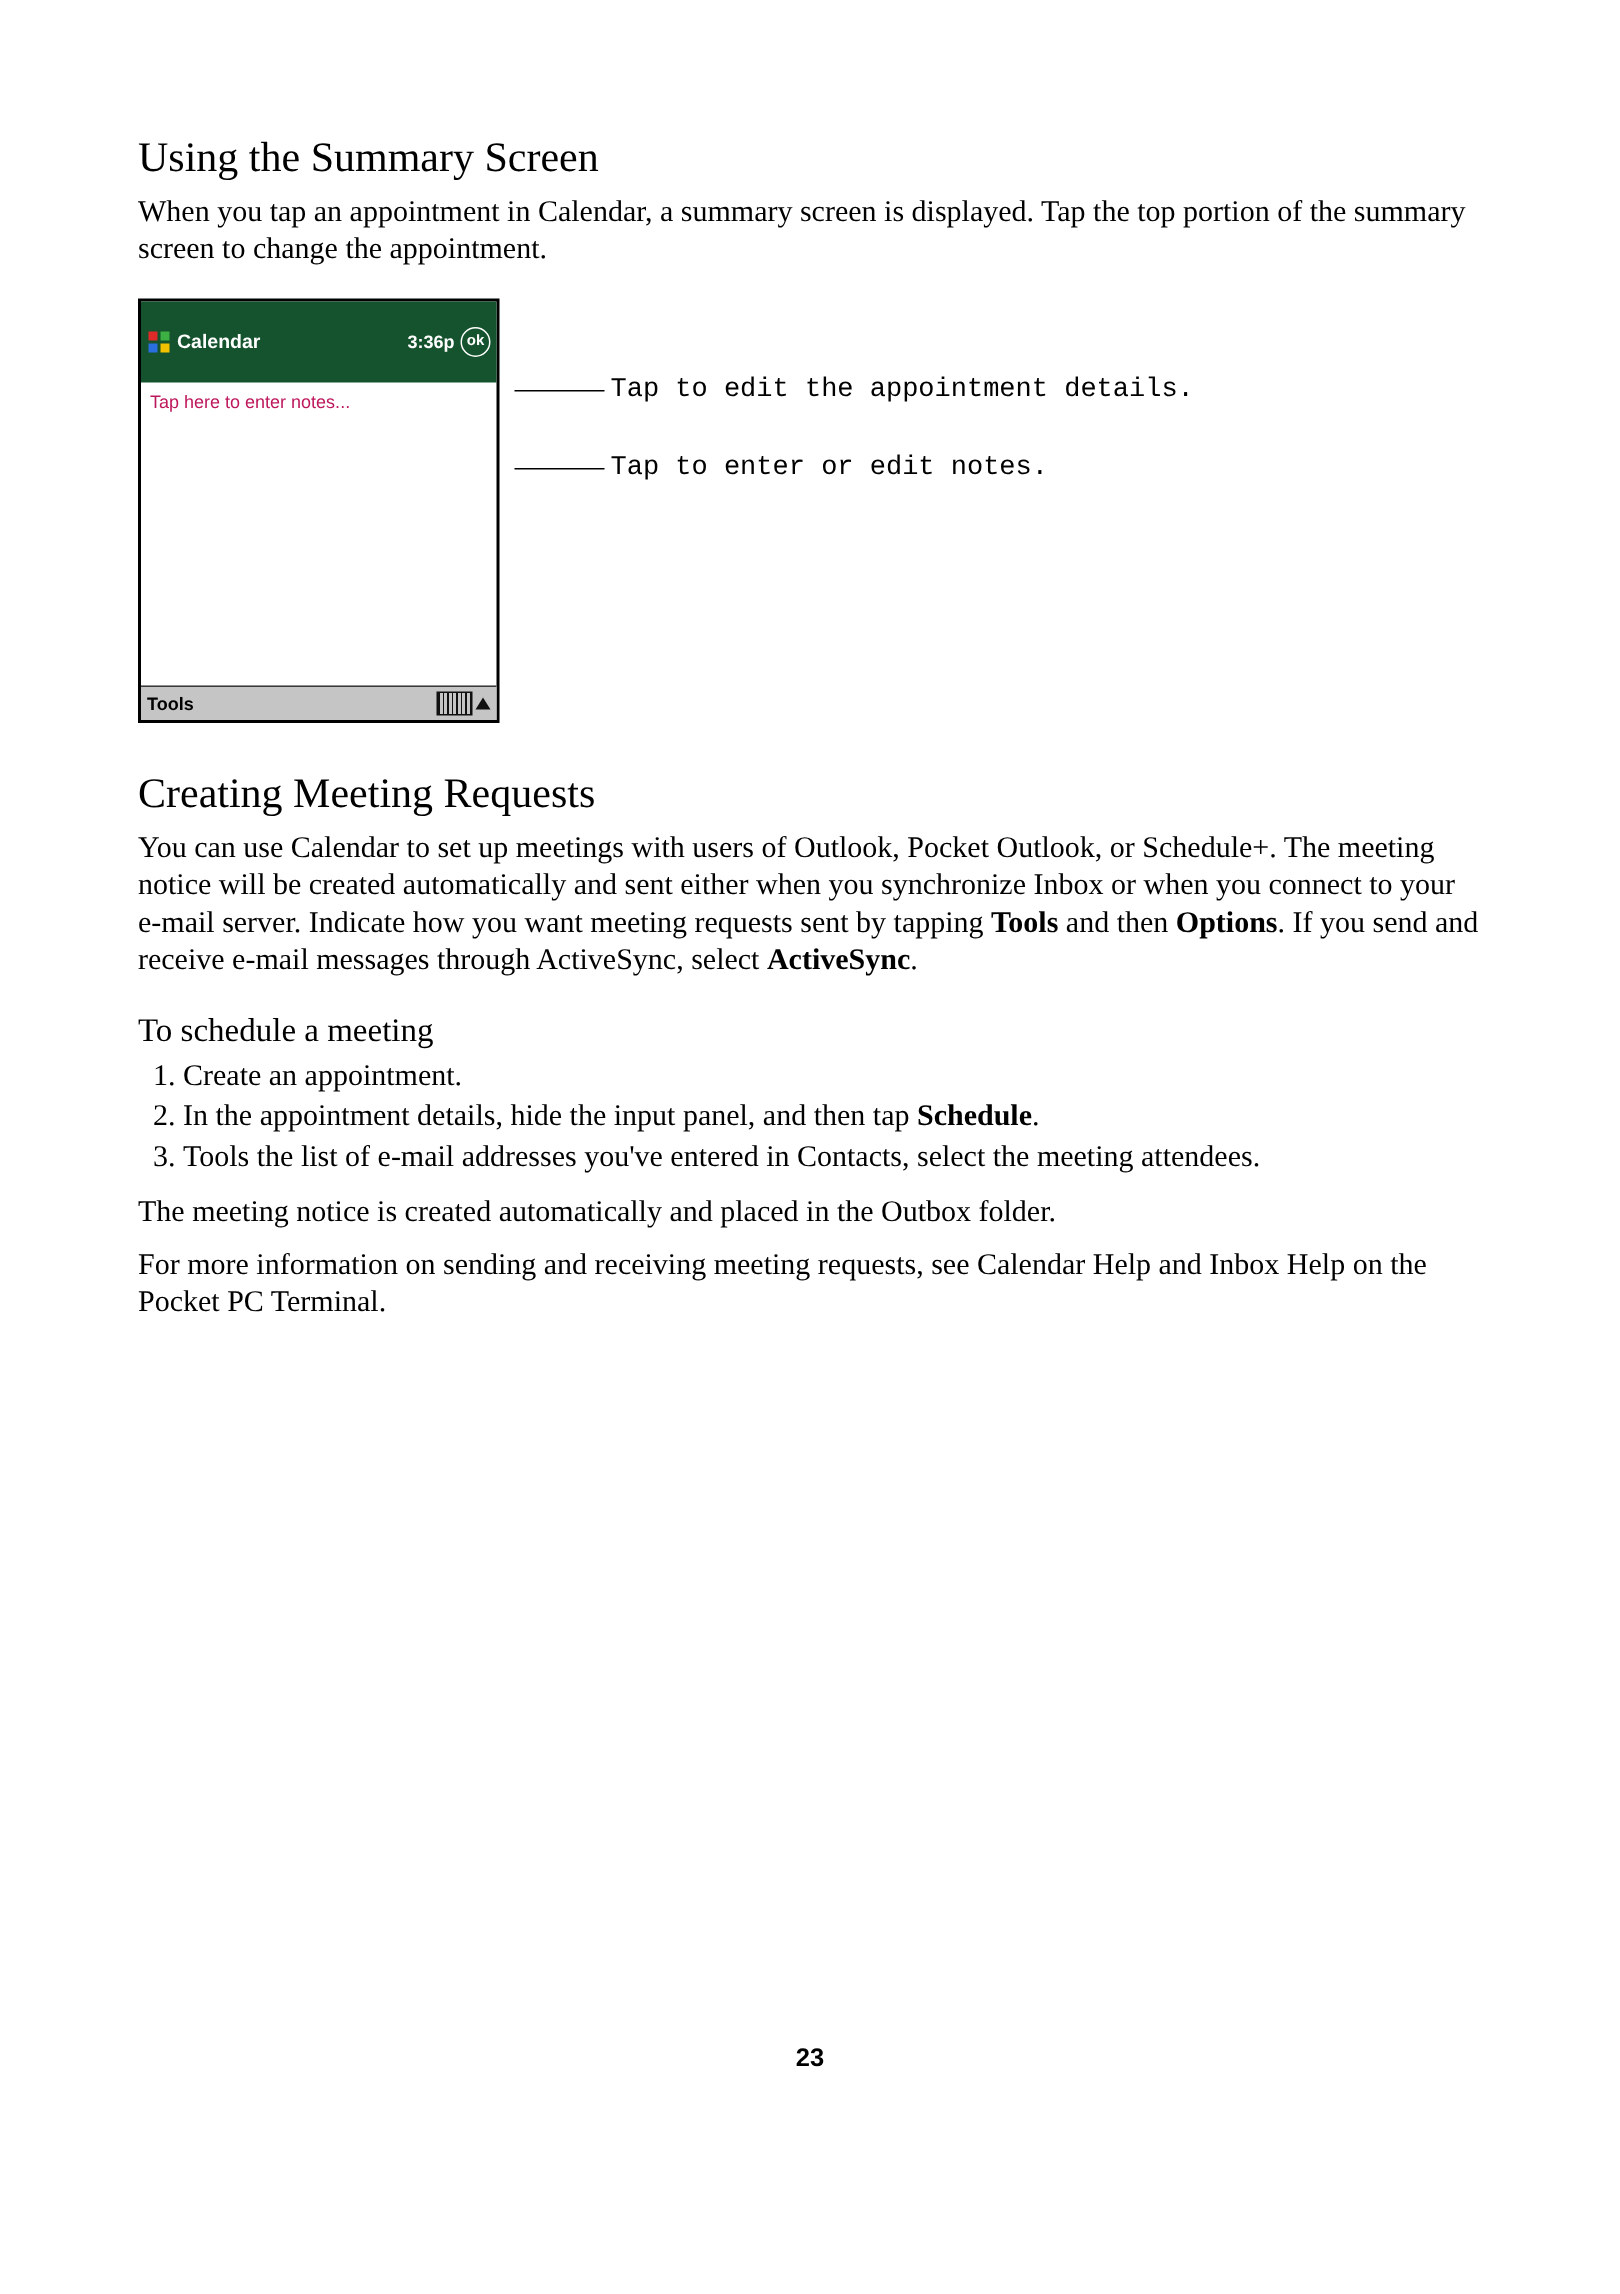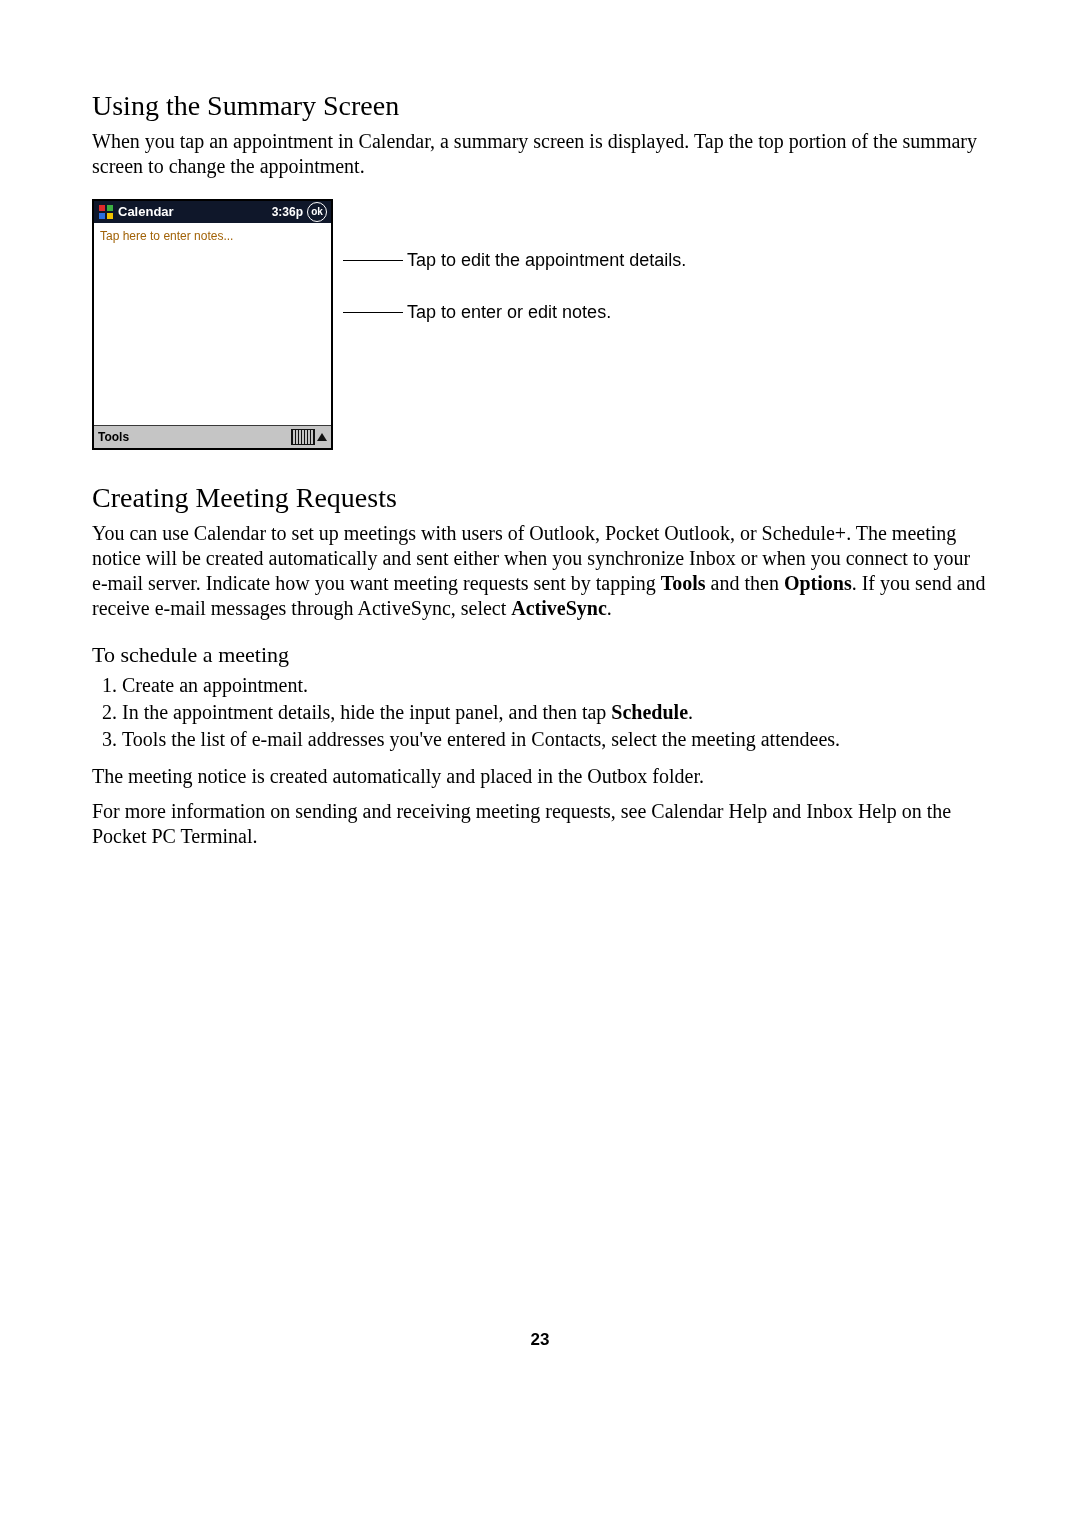--- a/index.html
+++ b/index.html
@@ -27,26 +27,26 @@
   }
   .device {
     width: 237px;
     border: 2px solid #000;
     font-family: Tahoma, Arial, sans-serif;
     font-size: 13px;
     background: #fff;
     flex-shrink: 0;
   }
   .titlebar {
-    background: #0f172a;
+    background: #14532d;
     color: #fff;
     display: flex;
     align-items: center;
     height: 22px;
-    padding: 0 4px;
+    padding: 16px 4px;
     font-weight: bold;
   }
   .titlebar .apptitle { flex: 0 0 auto; display: flex; align-items: center; gap: 4px; }
   .titlebar .spacer { flex: 1; }
   .titlebar .time { margin-right: 4px; font-size: 12px; }
   .ok-btn {
     width: 18px; height: 18px; border-radius: 50%;
     border: 1.5px solid #fff; display: flex; align-items: center; justify-content: center;
     font-size: 10px; font-weight: bold; text-align: center;
   }
@@ -63,21 +63,21 @@
   .summary-area .timeloc { font-size: 12px; line-height: 1.35; }
   .summary-area .reminder-icon {
     position: absolute; right: 6px; top: 4px;
     color: #d6a600;
     font-size: 14px;
   }
   .notes-area {
     padding: 6px 6px;
     min-height: 190px;
     font-size: 12px;
-    color: #a16207;
+    color: #be185d;
   }
   .bottombar {
     background: #c5c5c5;
     border-top: 1px solid #3a3a3a;
     display: flex;
     align-items: center;
     height: 22px;
     padding: 0 4px;
     font-size: 12px;
   }
@@ -97,20 +97,21 @@
     font-family: Arial, Helvetica, sans-serif;
     font-size: 18px;
     margin-left: 10px;
     flex: 1;
     position: relative;
   }
   .callout-row {
     display: flex;
     align-items: center;
     position: absolute;
+    font-family: Liberation Mono, monospace;
   }
   .callout-row.c1 { top: 50px; }
   .callout-row.c2 { top: 102px; }
   .leader {
     width: 60px; height: 0; border-top: 1.2px solid #000;
     flex-shrink: 0; position: relative; top: 0;
   }
   .callout-text { margin-left: 4px; }
   .strong { font-weight: bold; }
   h3.subhead {

